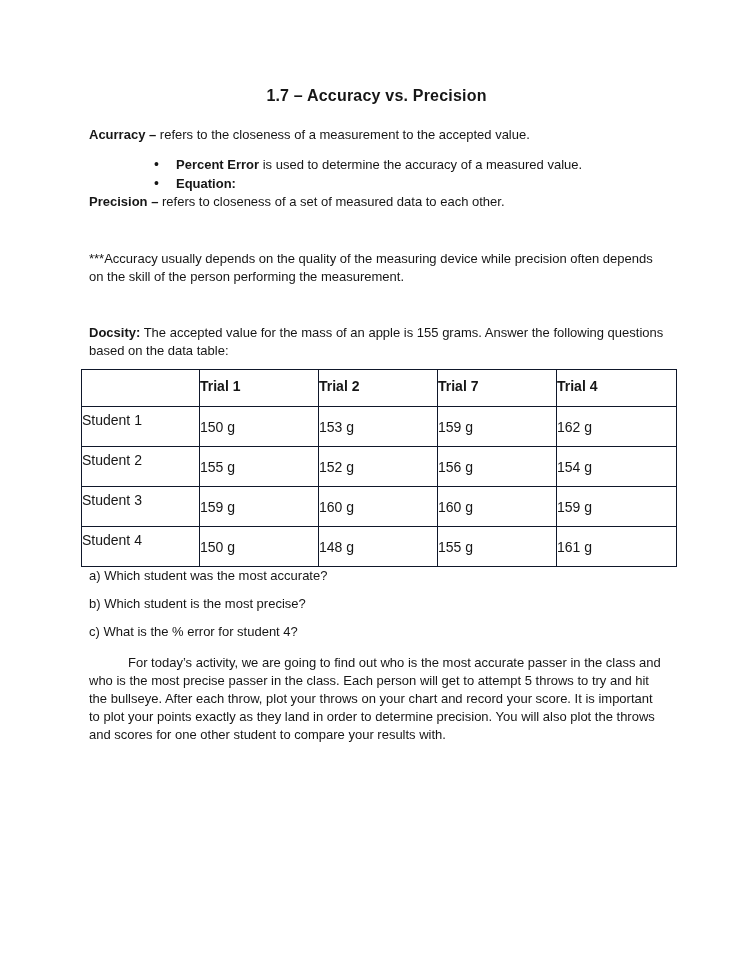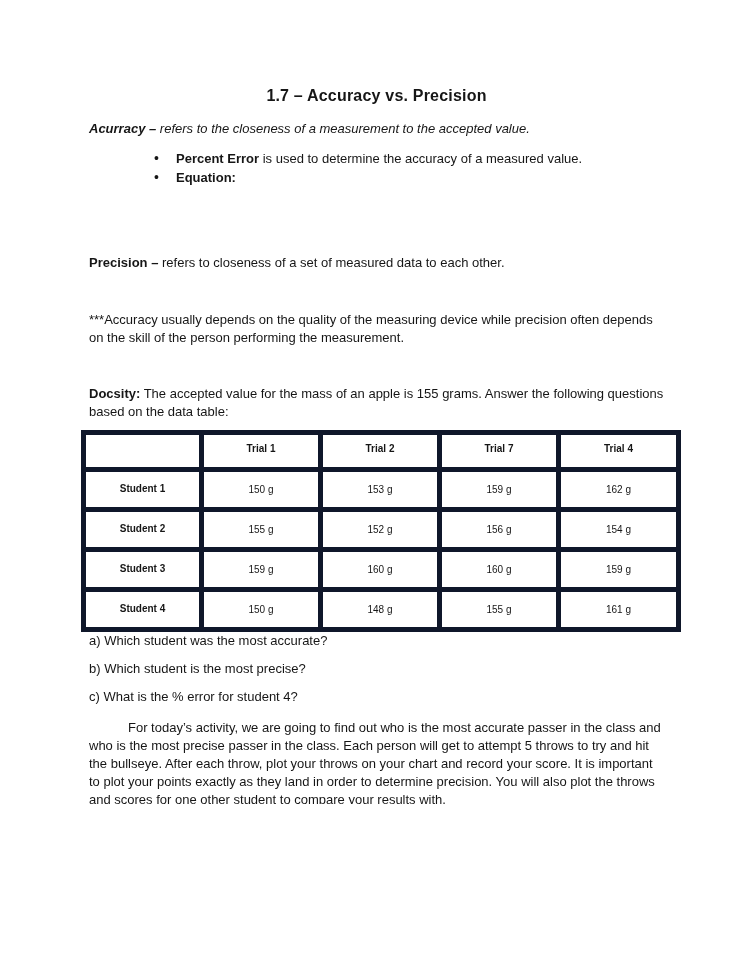--- a/index.html
+++ b/index.html
@@ -6,34 +6,34 @@
   html,body { background:#ffffff; }
   .page {
     position:relative; width:750px; height:804px; margin:0 auto;
     background:#ffffff; color:#161616; overflow:hidden;
     font-family:"Liberation Sans", sans-serif;
   }
   .content { padding:86px 86px 0 89px; }
   .title { text-align:center; font-size:16px; font-weight:bold; letter-spacing:0.2px; line-height:19px; }
   .para { font-size:13px; line-height:18px; }
   .b { font-weight:bold; }
-  .def { margin-top:15px;font-style:italic; }
+  .def { margin-top:21px; }
   .bullets { margin-top:11px; padding-left:63px; list-style:none; }
   .bullet-item { font-size:13px; line-height:19px; position:relative; padding-left:24px; }
   .bullet-item::before { content:"\2022"; position:absolute; left:2px; top:0; font-size:14px; }
-  .precision { margin-top:67px; }
+  .precision { }
   .note { margin-top:39px; }
   .example { margin-top:38px; }
   .data-table { border-collapse:collapse; margin-top:9px; margin-left:-8px; width:595px; table-layout:fixed; }
   .data-table th, .data-table td {
-    border:5px solid #0f172a; font-size:10px; vertical-align:top; text-align:center;
+    border:1px solid #0f172a; font-size:14px; vertical-align:top; text-align:left;
     font-weight:normal; padding:0;
   }
   .data-table .hrow th { height:37px; font-weight:bold; padding-top:8px; }
-  .data-table .drow th { height:40px; font-weight:bold; padding-top:11px; }
+  .data-table .drow th { height:40px; font-weight:normal; padding-top:5px; }
   .data-table .drow td { height:40px; padding-top:12px; }
   .questions { }
   .questions .q { font-size:13px; line-height:18px; margin-bottom:10px; }
   .activity { margin-top:13px; text-indent:39px; }
   .logo { position:absolute; left:13px; top:883px; width:66px; height:66px; cursor:pointer; }
   .brand {
     position:absolute; right:36px; top:933px; font-size:17.5px;
     text-decoration:none; cursor:pointer;
   }
 </style>

